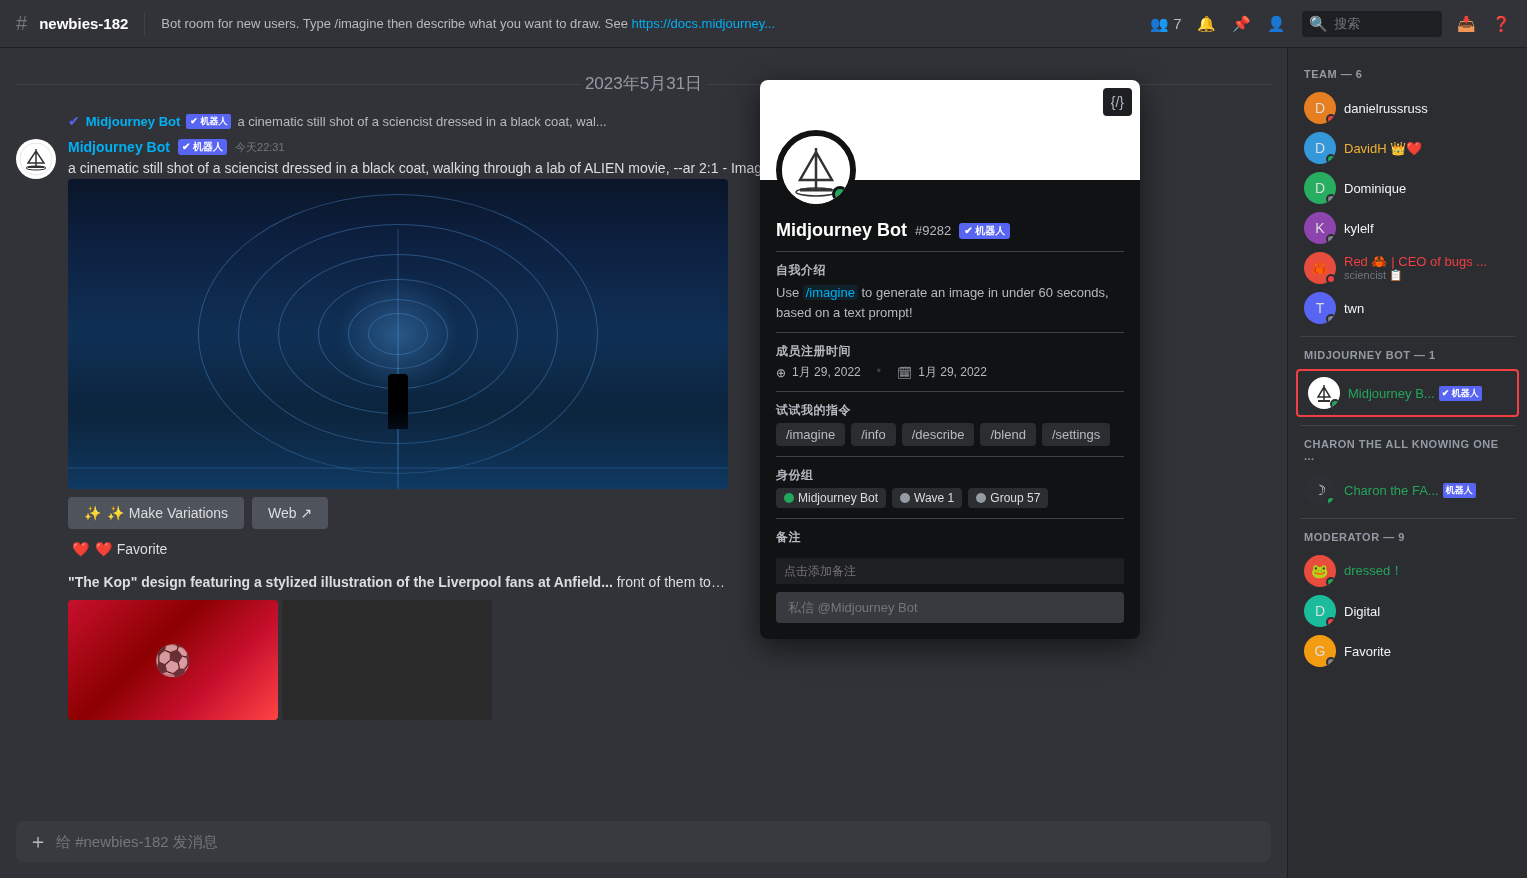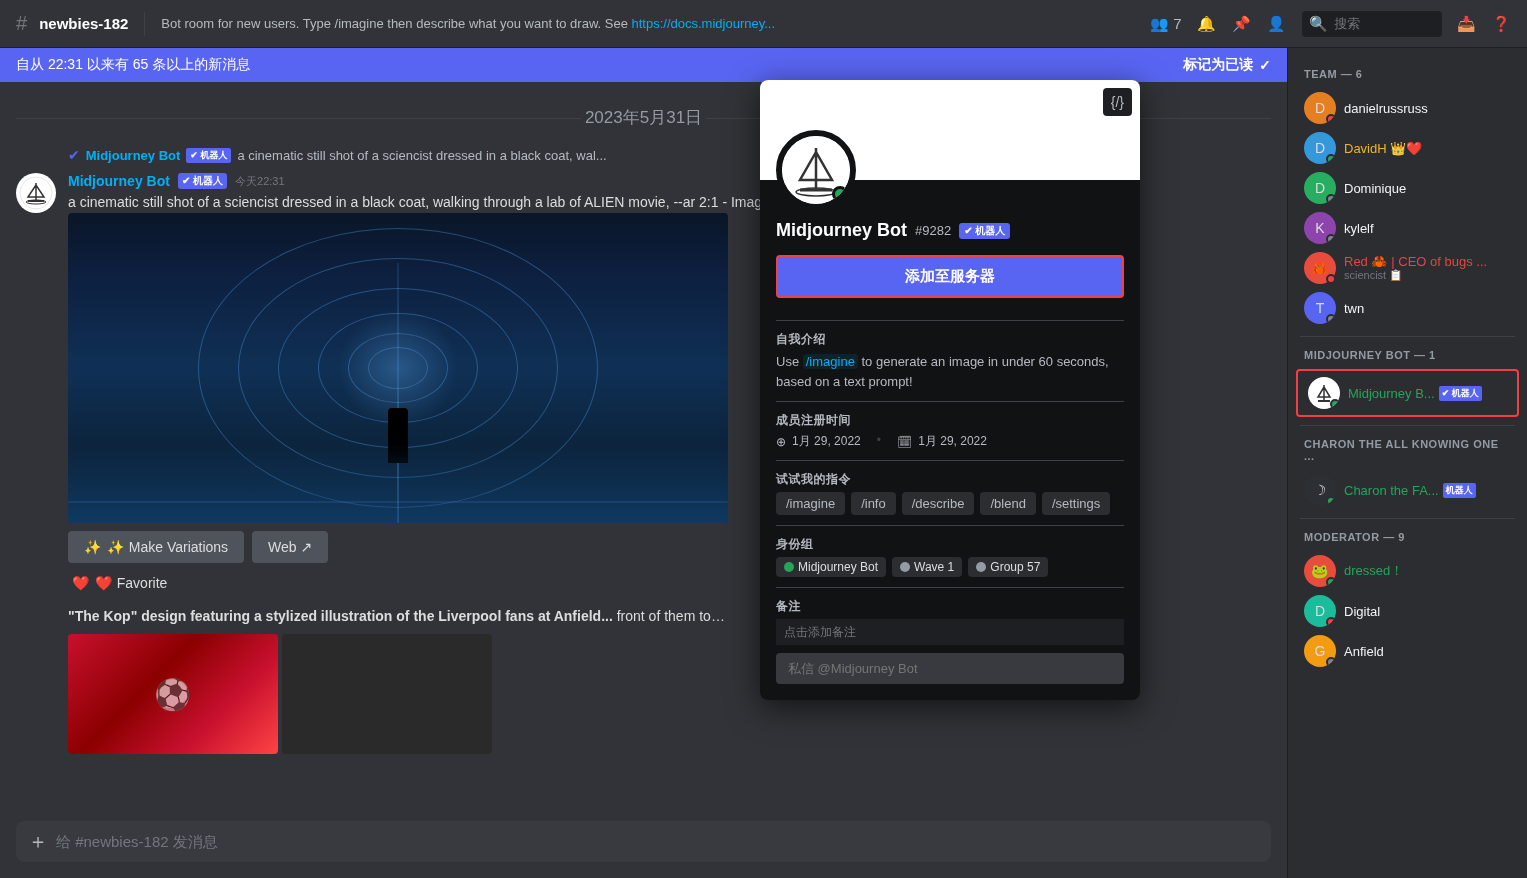--- a/index.html
+++ b/index.html
@@ -529,21 +529,21 @@
     }
     .note-input {
       background: #1e1f22;
       border: none;
       border-radius: 0;
       color: #72767d;
       font-size: 12px;
       padding: 6px 8px;
       width: 100%;
       outline: none;
-      margin-top: 0;
+      margin-top: 8px;
     }
     .dm-input {
       background: #383a40;
       border: none;
       border-radius: 4px;
       color: #72767d;
       font-size: 13px;
       padding: 8px 12px;
       width: 100%;
       outline: none;
@@ -623,27 +623,20 @@
     </div>
     <span>📥</span>
     <span>❓</span>
   </div>
 </div>
 
 <div class="main-layout">
 
   <div class="chat-area">
 
-    <div class="notif-bar">
-      <span>自从 22:31 以来有 65 条以上的新消息</span>
-      <div class="notif-bar-mark">
-        <span>标记为已读</span>
-        <span>✓</span>
-      </div>
-    </div>
 
     <div class="messages scroll-hidden">
 
       <div class="date-divider">
         <span>2023年5月31日</span>
       </div>
 
       <div style="display:flex;align-items:center;gap:6px;padding:2px 0;margin-left:52px">
         <span style="color:#5865f2;font-size:14px">✔</span>
         <span style="color:#00b0f4;font-weight:600;font-size:13px">Midjourney Bot</span>
@@ -751,21 +744,20 @@
       </div>
     </div>
 
     <div class="profile-body">
       <div class="profile-name-row">
         <span class="profile-name">Midjourney Bot</span>
         <span class="profile-tag">#9282</span>
         <span class="profile-robot-tag">✔ 机器人</span>
       </div>
 
-      <button class="add-to-server-btn">添加至服务器</button>
 
       <div class="profile-divider"></div>
 
       <div class="profile-section-label">自我介绍</div>
       <div class="profile-bio">
         <span>Use </span><span class="cmd">/imagine</span><span> to generate an image in under 60 seconds, based on a text prompt!</span>
       </div>
 
       <div class="profile-divider"></div>
 
@@ -919,18 +911,18 @@
       <div class="member-avatar" style="background:#1abc9c">
         D<div class="status-dot status-dnd"></div>
       </div>
       <span class="member-name member-name-white">Digital</span>
     </div>
 
     <div class="sidebar-member">
       <div class="member-avatar" style="background:#f39c12">
         G<div class="status-dot status-offline"></div>
       </div>
-      <span class="member-name member-name-white">Anfield</span>
+      <span class="member-name member-name-white">Favorite</span>
     </div>
 
   </div>
 
 </div>
 
 </body></html>

